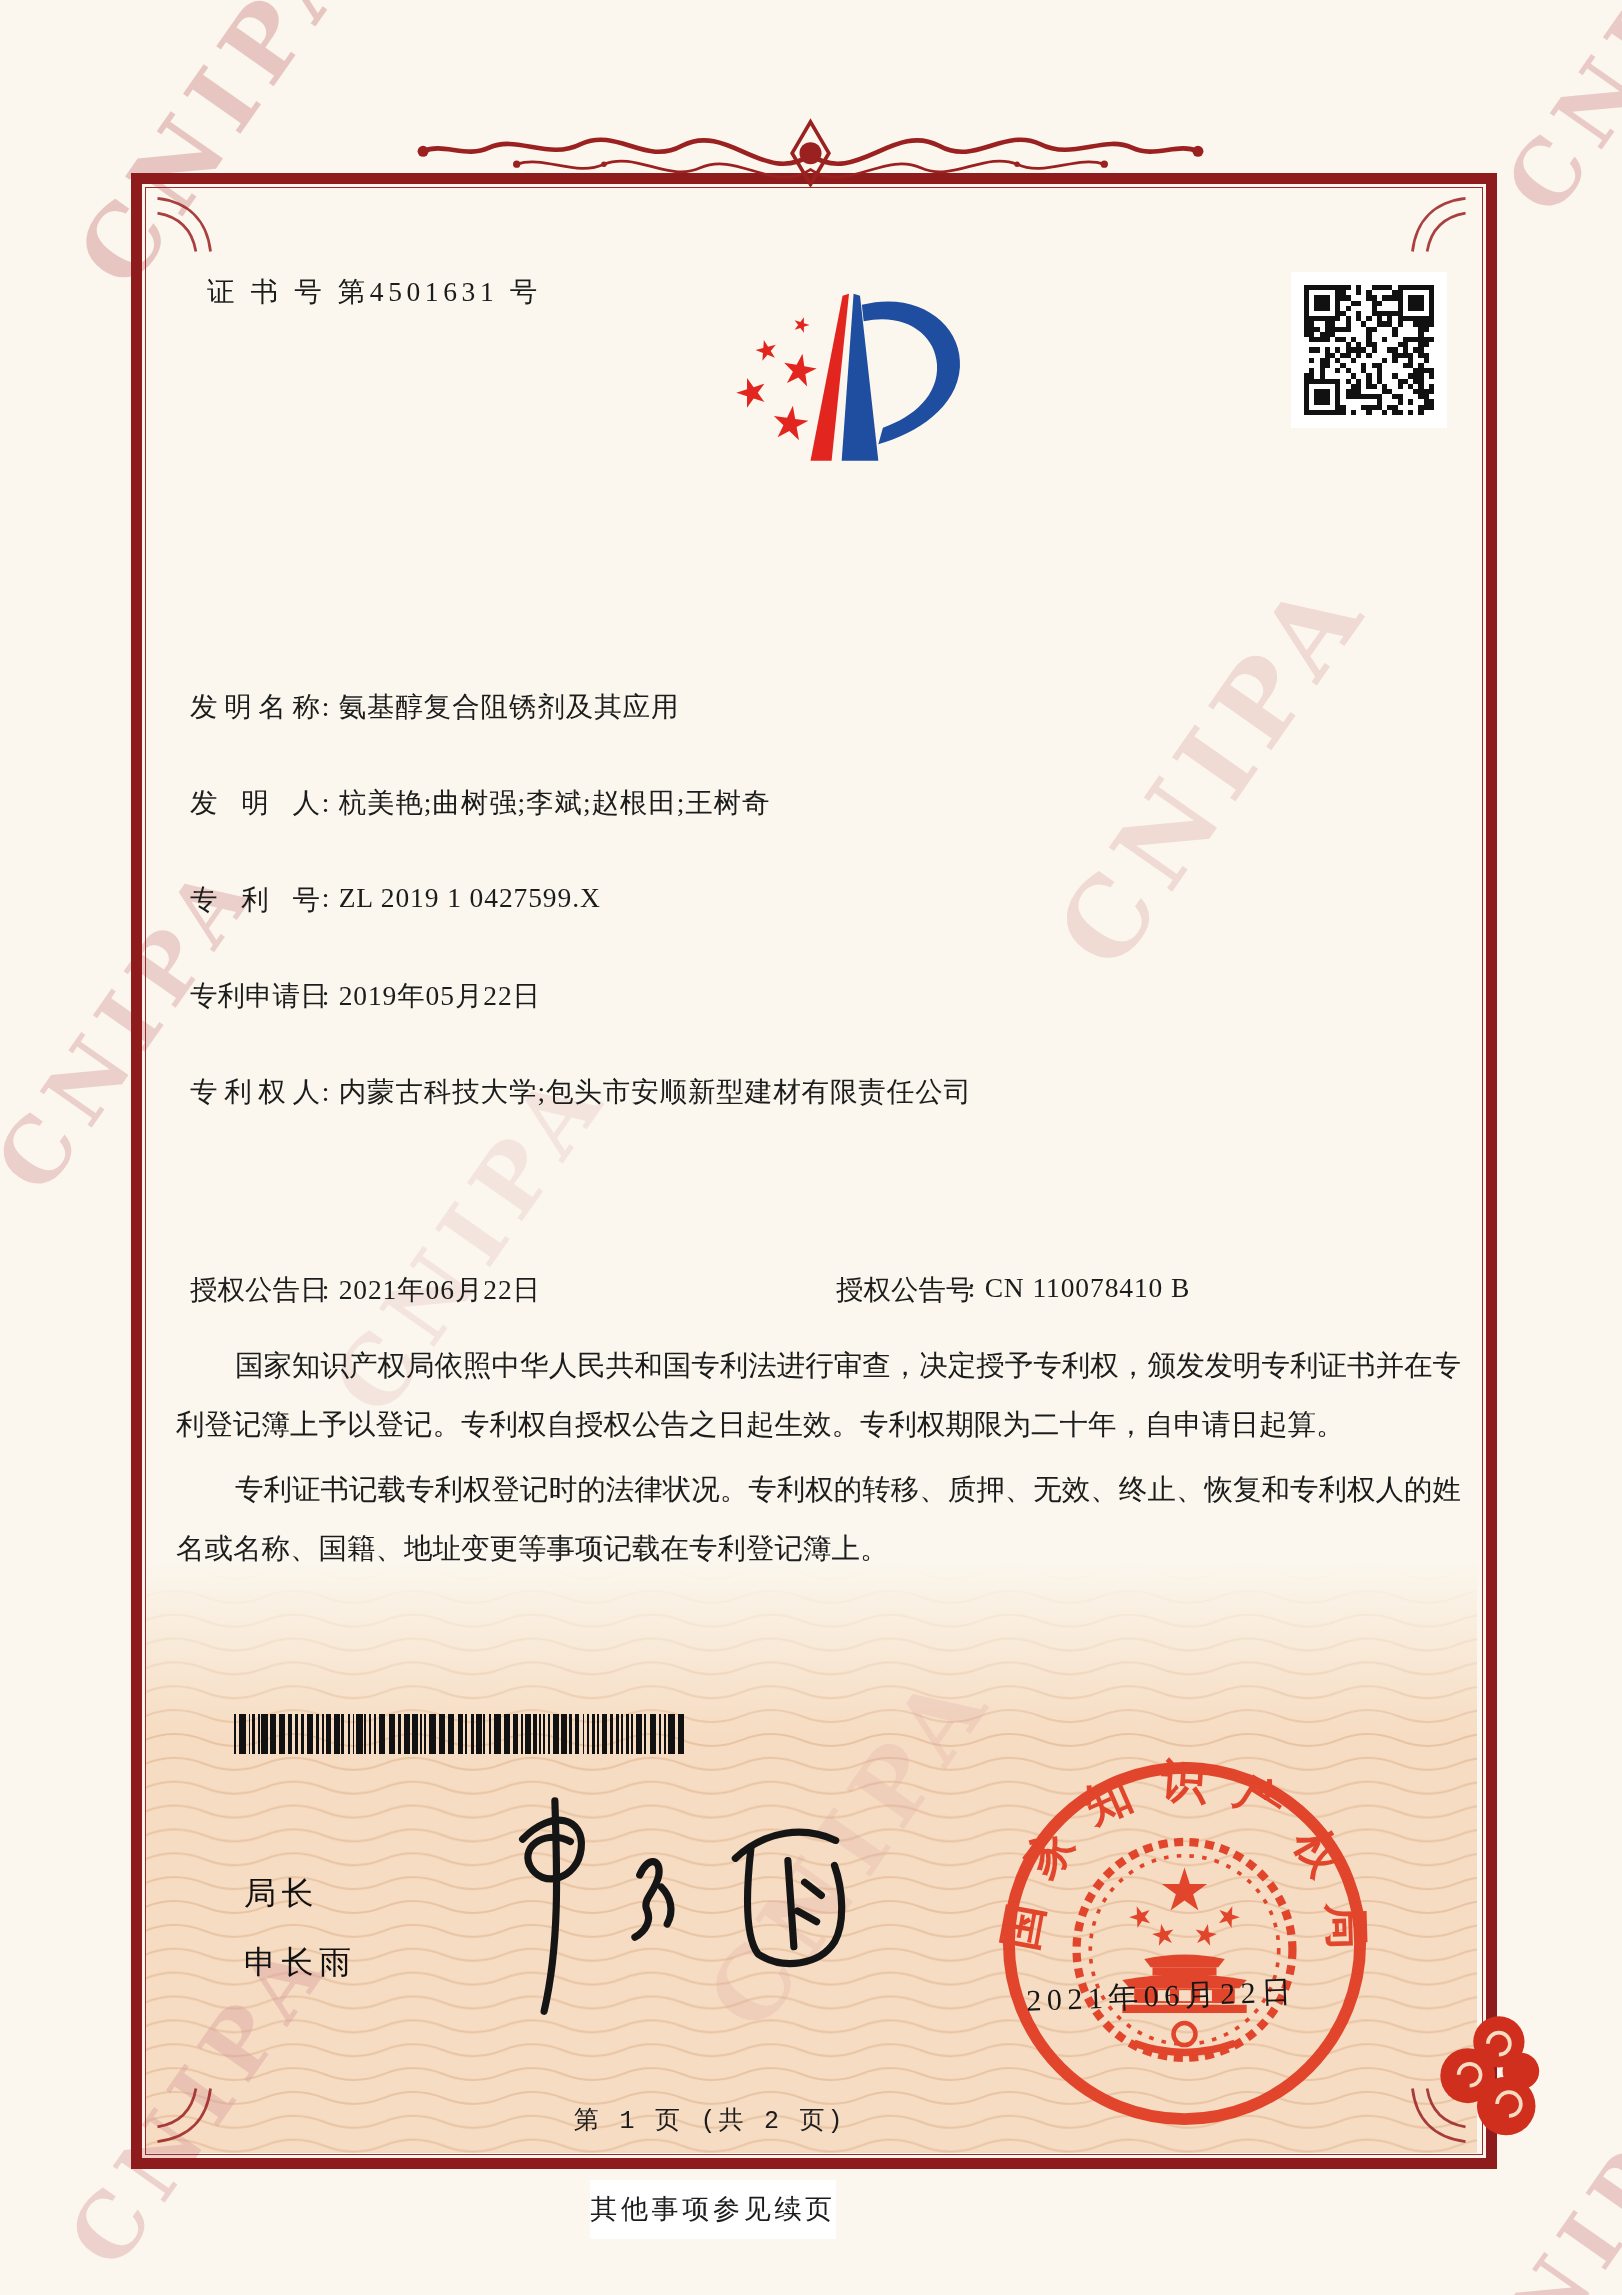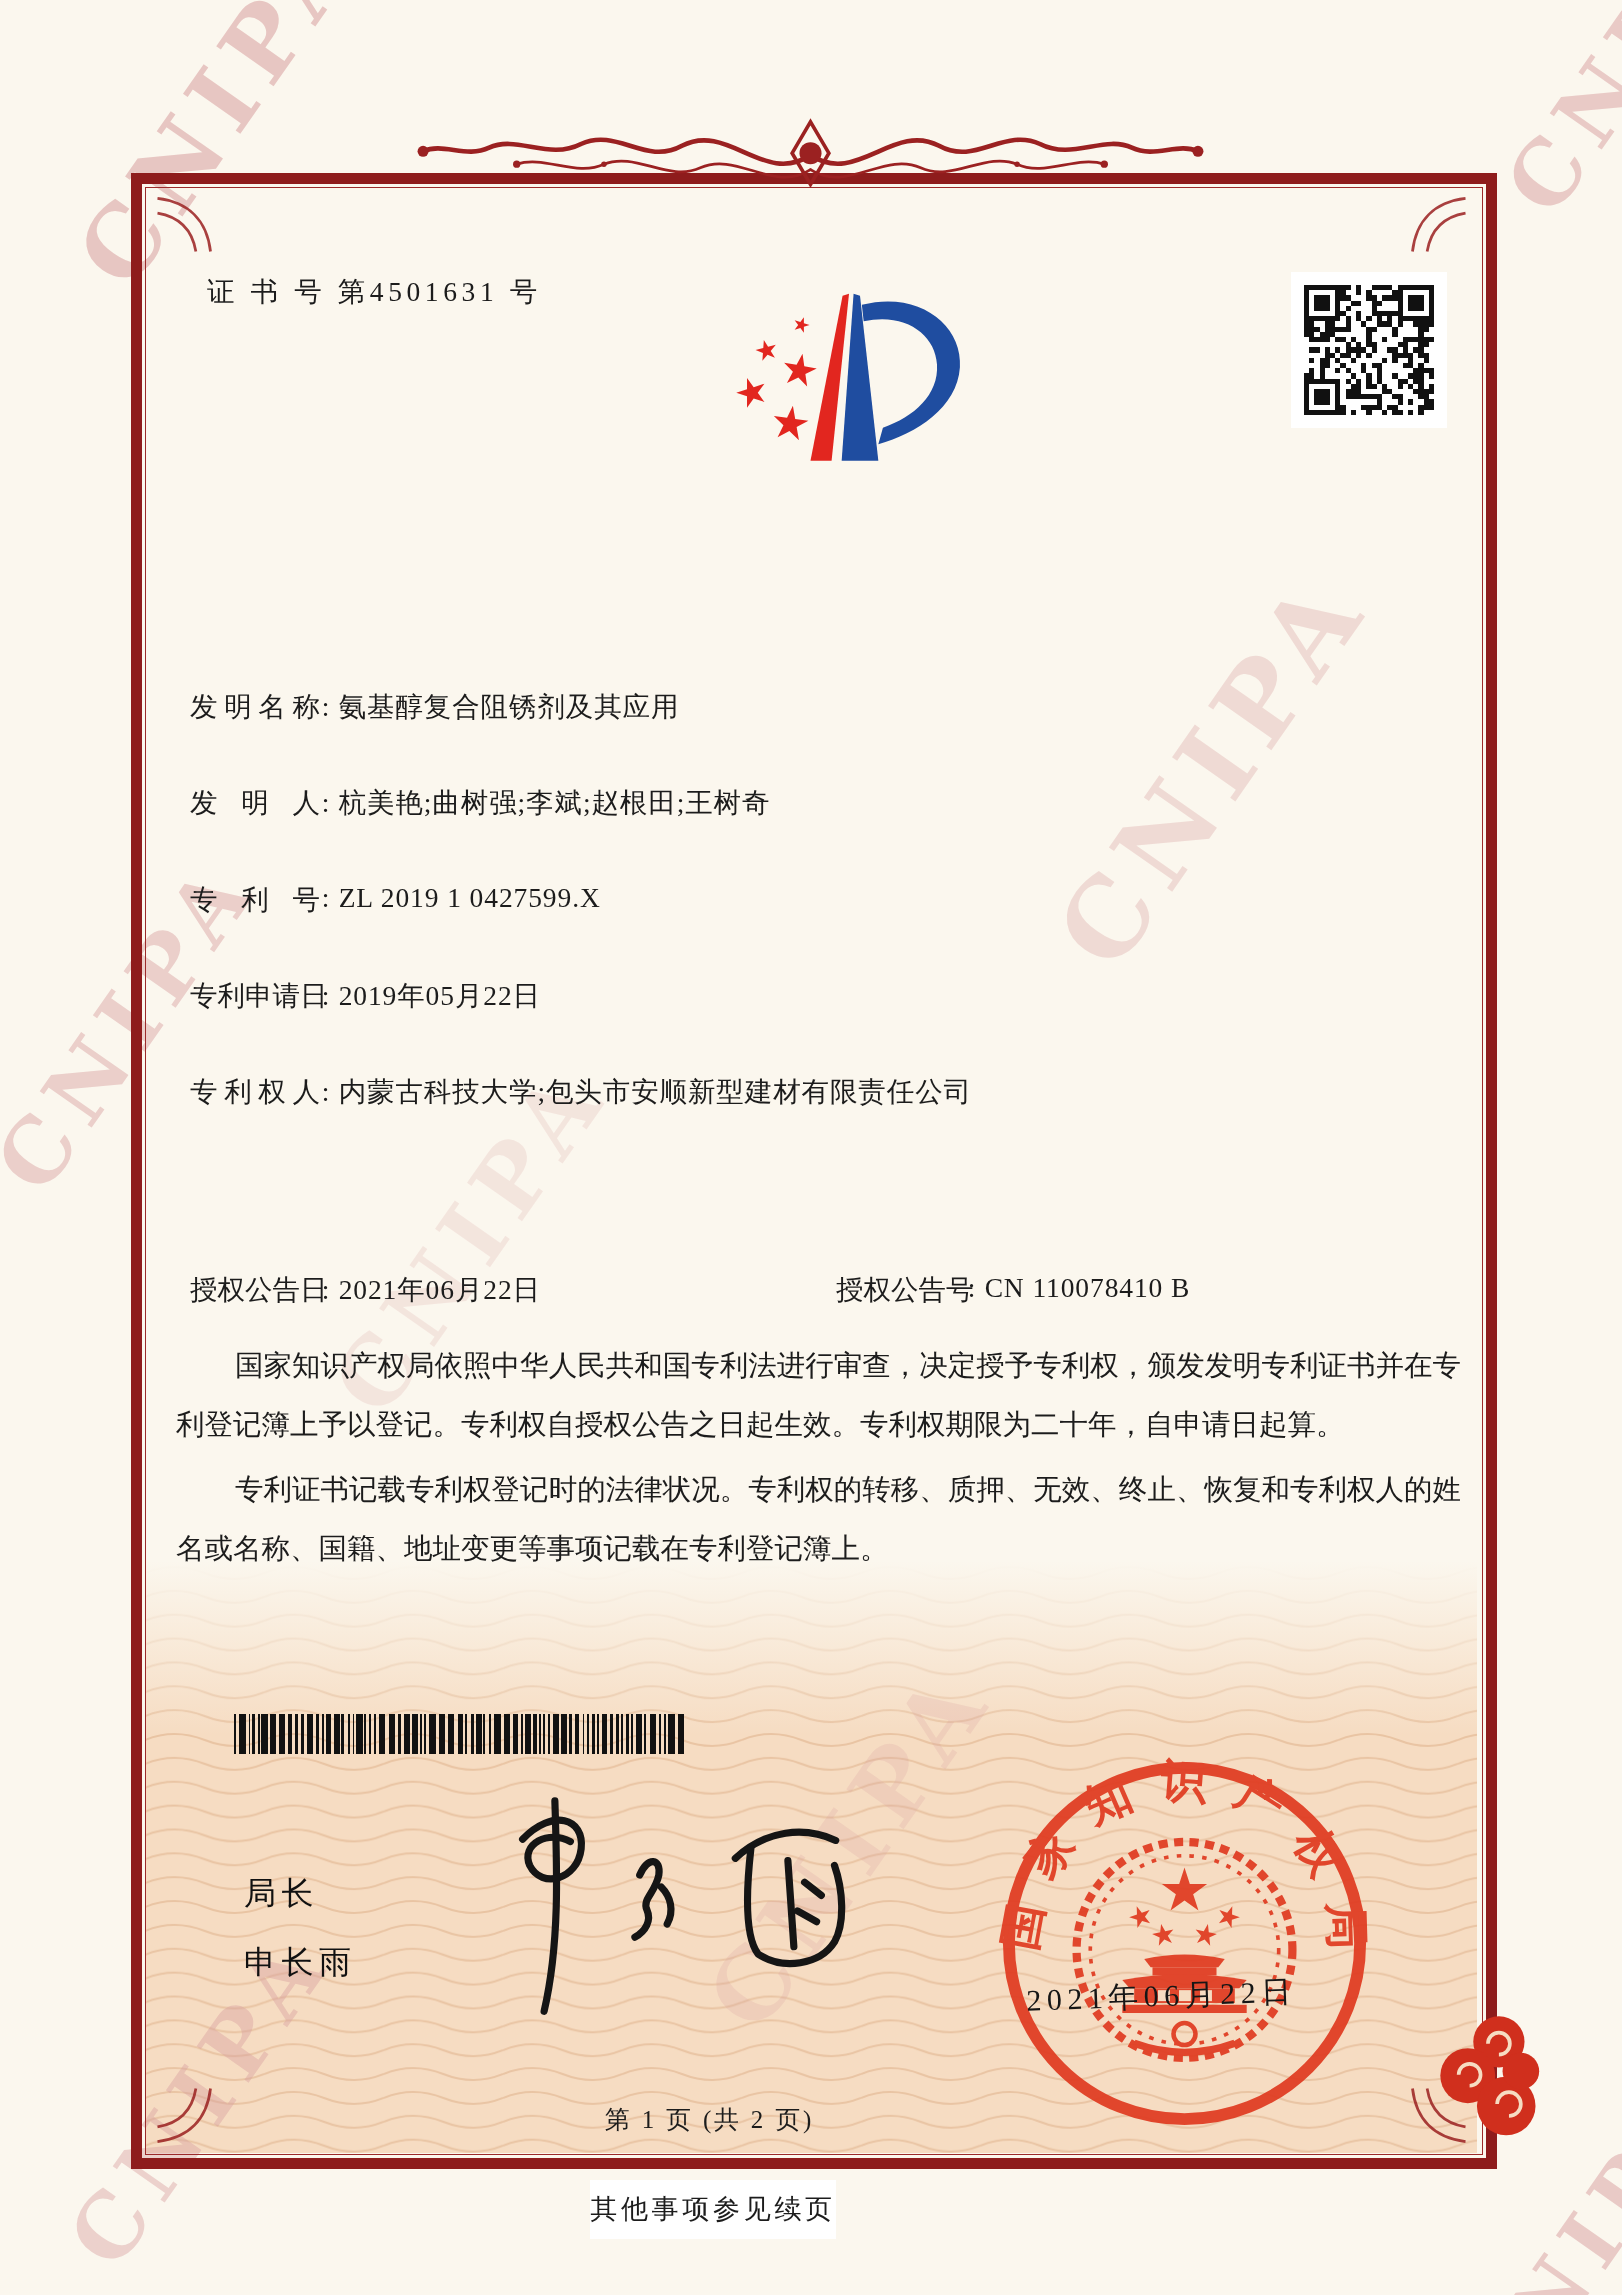--- a/index.html
+++ b/index.html
@@ -43,21 +43,21 @@
   .paras p{margin:6px;text-indent:59px;}
   .barcode{position:absolute;left:234px;top:1714px;width:454px;height:40px;display:flex;align-items:stretch;}
   .barcode span{display:block;height:100%;}
   .officer{position:absolute;left:244px;font-family:"Liberation Sans","DejaVu Sans",sans-serif;
            font-weight:400;font-size:32px;letter-spacing:5.5px;color:#111;}
   .ot{top:1872px}.on{top:1941px}
   .sig{position:absolute;left:427px;top:1789px;width:478px;height:239px;}
   .seal{position:absolute;left:997px;top:1756px;width:375px;height:375px;z-index:5;}
   .sealdate{position:absolute;left:1001px;top:1976px;width:321px;text-align:center;font-size:30px;
             letter-spacing:5.5px;color:#161616;z-index:6;transform:rotate(-2deg);}
-  .pageinfo{position:absolute;left:0;top:2103px;width:1419px;text-align:center;font-size:25px;letter-spacing:2.8px;}
+  .pageinfo{position:absolute;left:0;top:2103px;width:1419px;text-align:center;font-size:25px;letter-spacing:2.8px;font-family:Liberation Mono, monospace;}
   .footer{position:absolute;left:590px;top:2180px;width:246px;height:59px;background:#ffffff;
           text-align:center;line-height:59px;font-size:27px;letter-spacing:3.7px;z-index:6;}
   .ornament-top{position:absolute;left:379px;top:96px;width:863px;height:129px;z-index:3;}
   .cloud{position:absolute;left:1433px;top:2007px;width:108px;height:142px;z-index:5;}
   .curl{position:absolute;width:64px;height:64px;z-index:3;opacity:.85}
   .c1{left:152px;top:193px}.c2{left:1407px;top:193px;transform:scaleX(-1)}
   .c3{left:152px;top:2083px;transform:scaleY(-1)}.c4{left:1407px;top:2083px;transform:scale(-1,-1)}
 </style>
 </head>
 <body>

